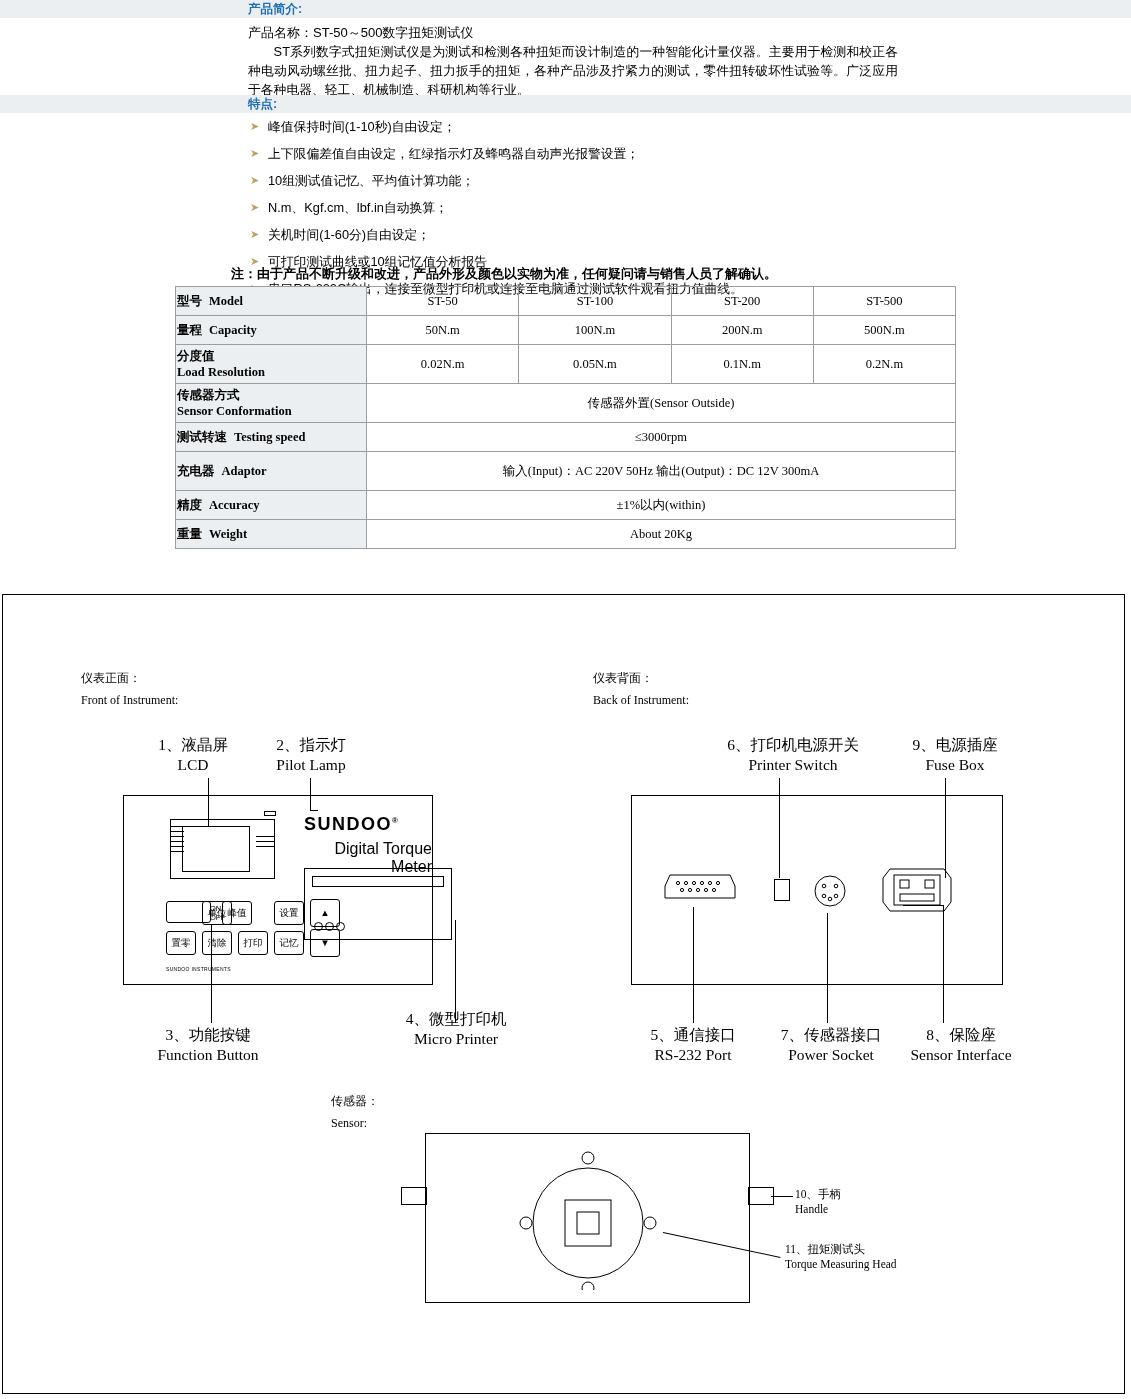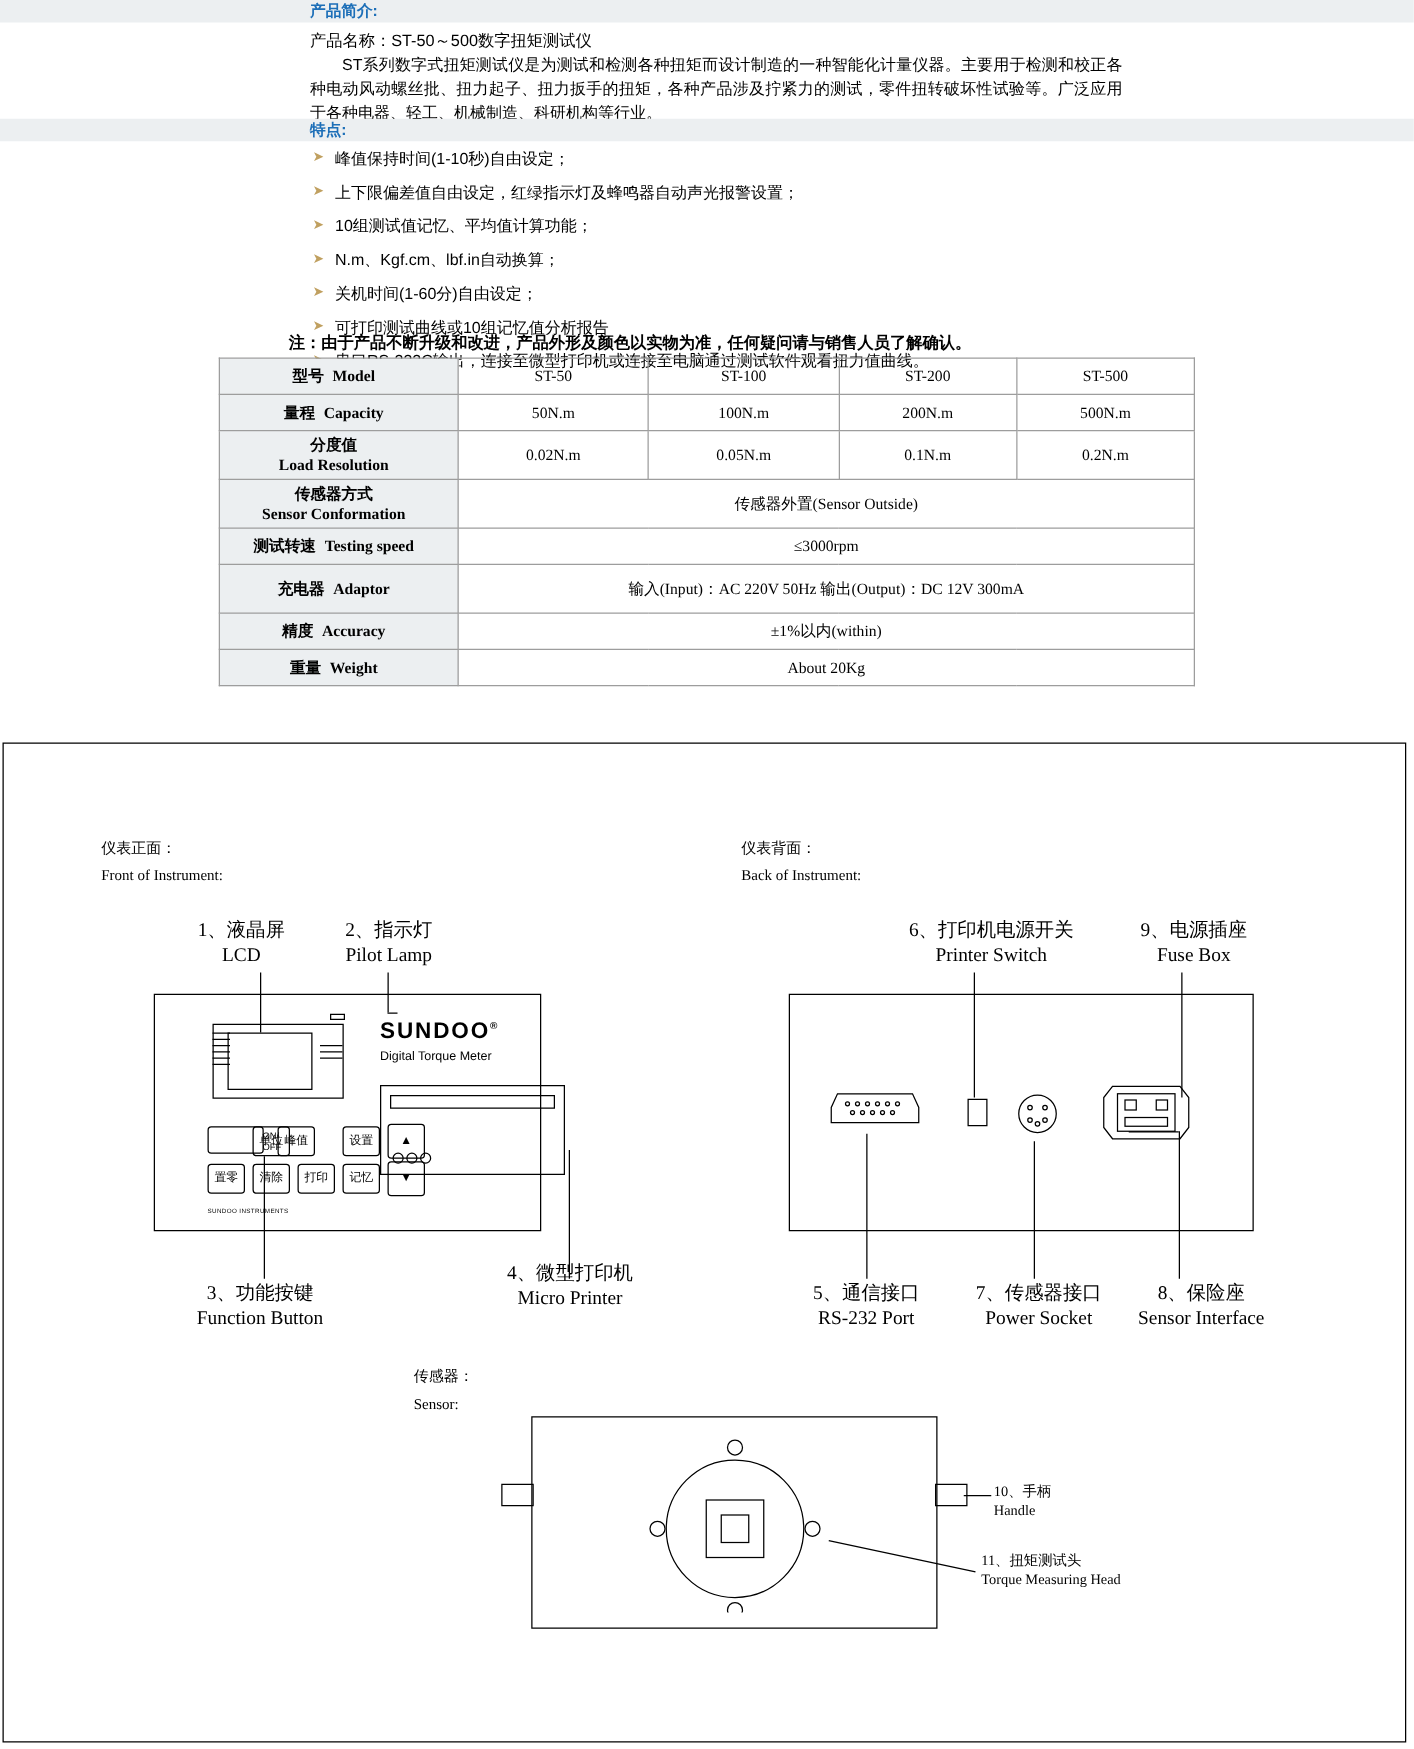--- a/index.html
+++ b/index.html
@@ -67,21 +67,21 @@
   }
   table.spec td{
     border:1px solid #9d9d9d;
     height:26px;
     text-align:center;
     font-size:12.5px;
     font-family:"Liberation Serif", serif;
   }
   table.spec td.head{
     background:#eceff1;
-    text-align:center;
+    text-align:left;
     padding-right:9px;
     font-weight:bold;
     font-size:12.5px;
     font-family:"Liberation Sans", sans-serif;
     width:180px;
   }
   table.spec td.head span.en{ font-family:"Liberation Serif", serif; }
   table.spec td.tall{ height:36px; }
   
   .panel{
@@ -124,21 +124,22 @@
   .key.sm{ font-size:7.5px; line-height:9px; padding-top:2px; box-sizing:border-box;padding-left:43px;}
   .brand{
     position:absolute;
     font-family:"Liberation Sans", sans-serif;
     font-weight:bold;
     letter-spacing:1.5px;
   }
   .brandsub{
     position:absolute;
     font-family:"Liberation Sans", sans-serif;
-    font-size:10px;
+    font-size:16px;
+    text-align:right;
   }
   .tiny{
     position:absolute; font-size:5px; letter-spacing:.3px;
     font-family:"Liberation Sans", sans-serif;
   }
   .circ{ position:absolute; border:1px solid #000; border-radius:50%;}
   
   #back-body{ left:628px; top:200px; width:372px; height:190px;}
 </style>
 </head>

